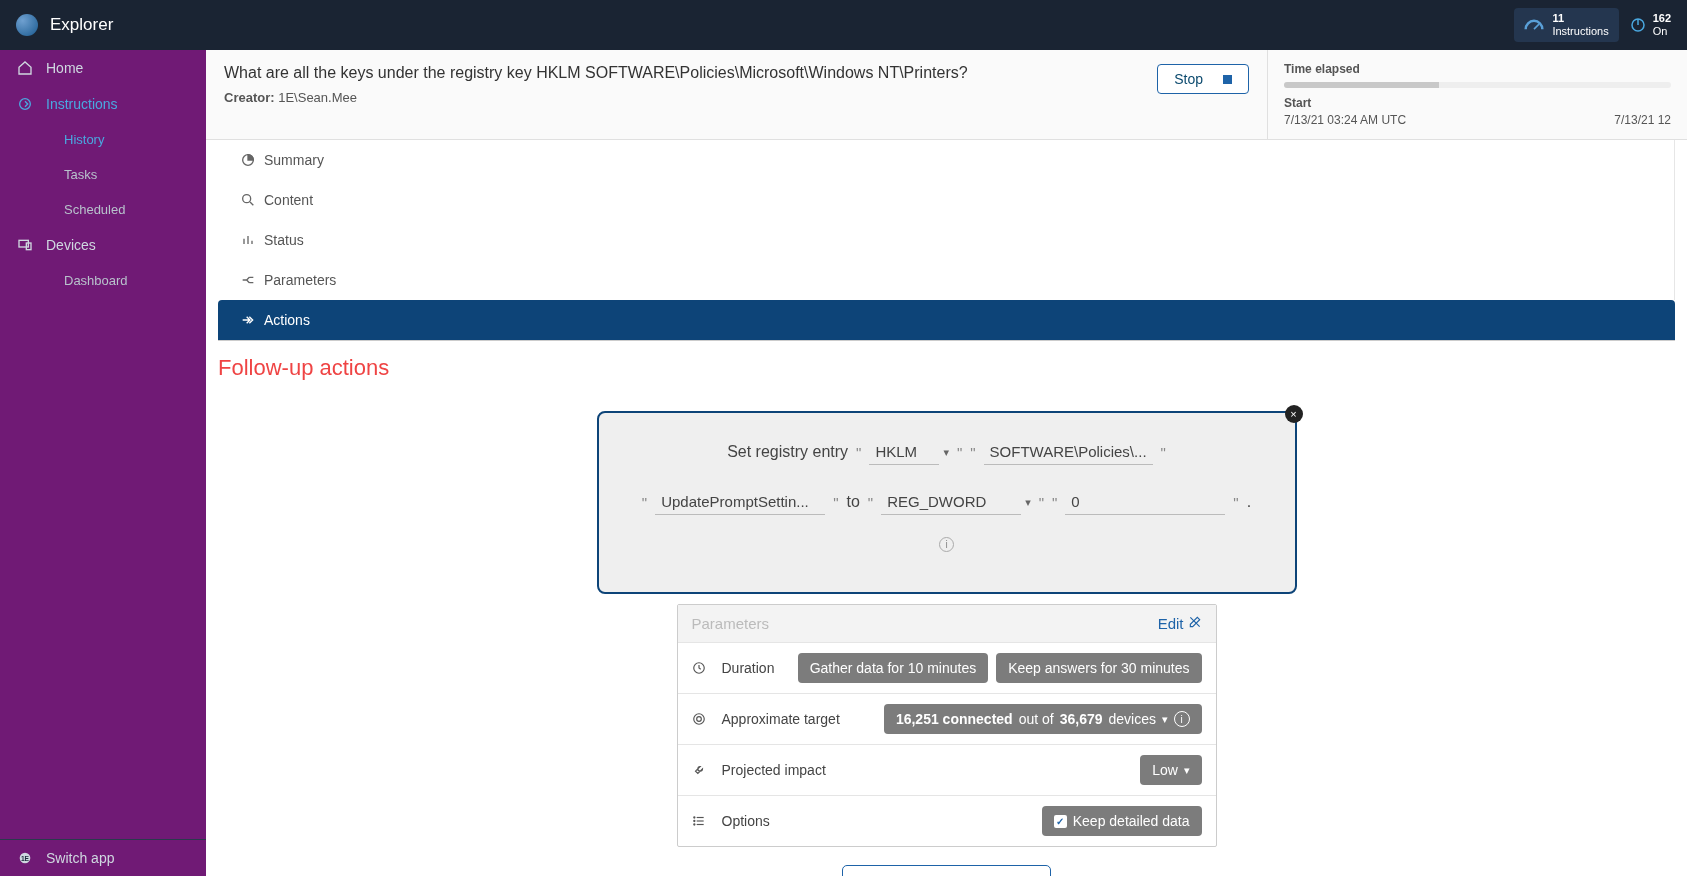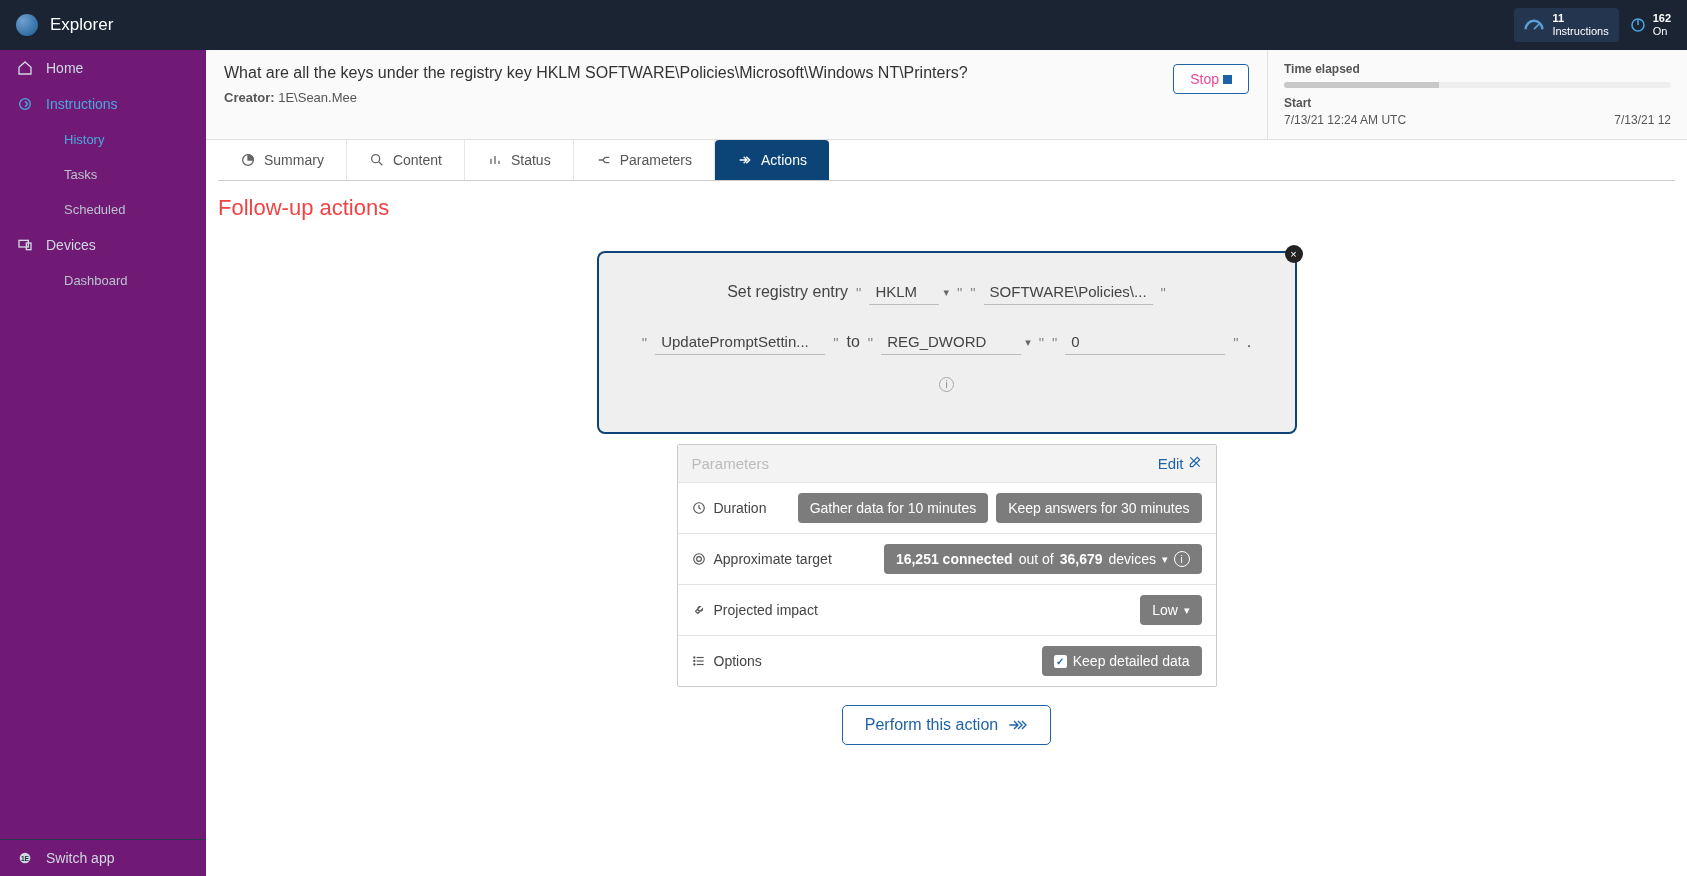--- a/index.html
+++ b/index.html
@@ -17,51 +17,51 @@
 .side-item .icon-slot { width: 18px; display: flex; justify-content: center; }
 .side-item.sub { padding-left: 64px; font-size: 13px; color: #b8c2cc; }
 .side-item.active { color: #4aa8e0; }
 .sidebar .bottom { margin-top: auto; border-top: 1px solid #2a3a4c; }
 .main { flex: 1; background: #fff; overflow: auto; position: relative; }
 .header-area { display: flex; border-bottom: 1px solid #e0e0e0; background: #fafafa; }
 .header-left { flex: 1; padding: 14px 18px 20px 18px; }
 .question { font-size: 16px; color: #333; margin-bottom: 8px; }
 .creator { font-size: 13px; color: #555; }
 .creator .lbl { font-weight: 600; }
-.stop-btn { border: 1.5px solid #1e63a8; color: #ec4899; background: #fff; border-radius: 4px; padding: 6px 16px; font-size: 14px; cursor: pointer; display: inline-flex; align-items: center; gap: 4px; margin-left: 20px; }
+.stop-btn { border: 1.5px solid #1e63a8; color: #0c4a6e; background: #fff; border-radius: 4px; padding: 6px 16px; font-size: 14px; cursor: pointer; display: inline-flex; align-items: center; gap: 20px; margin-left: 20px; }
 .stop-btn .sq { width: 9px; height: 9px; background: #1e63a8; }
 .header-right { width: 420px; border-left: 1px solid #e0e0e0; padding: 12px 16px; font-size: 12px; color: #555; }
 .elapsed-label { font-weight: 600; margin-bottom: 6px; }
 .progress-bar { height: 6px; background: #eee; border-radius: 3px; width: 100%; margin-bottom: 8px; position: relative; overflow: hidden; }
 .progress-bar .fill { height: 100%; width: 40%; background: #c8c8c8; }
 .time-row { display: flex; justify-content: space-between; }
 .time-col .tl { font-weight: 600; font-size: 12px; margin-bottom: 3px; }
 .time-col .tv { font-size: 12px; }
 .time-col.right { text-align: right; }
-.tabs { display: flex; border-bottom: 1px solid #ccc; margin: 0 12px; }
+.tabs { display: flex; border-bottom: 1px solid #ccc; margin: 0 12px; flex-direction: column; }
 .tab { display: flex; align-items: center; gap: 8px; padding: 12px 22px; font-size: 14px; color: #555; border-right: 1px solid #e6e6e6; cursor: pointer; }
 .tab.active { background: #0d4478; color: #fff; border-right: none; border-top-left-radius: 4px; border-top-right-radius: 4px; }
 .tab .ticon { width: 16px; height: 16px; display: inline-flex; }
 .content-area { padding: 14px 12px 40px 12px; }
 .section-title { font-size: 22px; color: #ef4444; margin-bottom: 30px; }
 .action-box { position: relative; border: 2px solid #0d4478; border-radius: 8px; background: #efefef; padding: 26px 34px 40px 34px; margin: 0 auto; width: 700px; max-width: 100%; }
 .action-box .close-x { position: absolute; top: -8px; right: -8px; width: 18px; height: 18px; background: #222; color: #fff; border-radius: 50%; display: flex; align-items: center; justify-content: center; font-size: 11px; cursor: pointer; }
 .action-sentence { display: flex; flex-wrap: wrap; align-items: center; gap: 8px; justify-content: center; color: #444; font-size: 16px; }
 .action-sentence .txtseg { white-space: nowrap; }
 .quote { color: #888; font-size: 15px; }
 .fld { border: none; border-bottom: 1px solid #bbb; background: transparent; padding: 4px 6px; font-size: 15px; min-width: 80px; }
 .dd { display: inline-flex; align-items: center; gap: 4px; }
 .chev { font-size: 11px; color: #666; }
 .info-i { width: 15px; height: 15px; border: 1px solid #aaa; border-radius: 50%; display: inline-flex; align-items: center; justify-content: center; font-size: 10px; color: #888; margin-top: 12px; }
 .params-panel { border: 1px solid #ccc; border-radius: 2px; width: 540px; margin: 10px auto 0 auto; background: #fff; }
 .params-head { display: flex; justify-content: space-between; align-items: center; padding: 10px 14px; background: #f3f3f3; }
 .params-head .ptitle { color: #bbb; font-size: 15px; }
 .params-head .edit { color: #1e63a8; font-size: 15px; cursor: pointer; display: inline-flex; align-items: flex-start; gap: 4px; }
 .param-row { display: flex; justify-content: space-between; align-items: center; padding: 10px 14px; border-top: 1px solid #e5e5e5; }
-.param-row .plabel { display: flex; align-items: center; gap: 8px; color: #444; font-size: 14px; }
+.param-row .plabel { display: flex; align-items: center; gap: 16px; color: #444; font-size: 14px; }
 .param-row .pvalue { display: flex; align-items: center; gap: 8px; }
 .chip { background: #7c7c7c; color: #fff; border-radius: 4px; padding: 7px 12px; font-size: 14px; cursor: pointer; display: inline-flex; align-items: center; gap: 6px; }
 .chip .chk { width: 13px; height: 13px; background: #fff; border-radius: 2px; display: inline-flex; align-items: center; justify-content: center; color: #1e63a8; font-size: 10px; font-weight: bold; }
 .chip .bold { font-weight: 600; }
 .perform-btn { border: 1.5px solid #1e63a8; color: #1e63a8; background: #fff; border-radius: 5px; padding: 10px 22px; font-size: 16px; margin: 18px auto 0 auto; display: flex; align-items: center; gap: 10px; cursor: pointer; }
 svg { display: block; }
 </style>
 </head>
 <body>
 
@@ -164,21 +164,21 @@
         </div>
       </div>
       <div class="header-right">
         <div class="elapsed-label">Time elapsed</div>
         <div class="progress-bar">
             <div class="fill"></div>
           </div>
         <div class="time-row">
           <div class="time-col">
             <div class="tl">Start</div>
-            <div class="tv">7/13/21 12:24 AM UTC</div>
+            <div class="tv">7/13/21 03:24 AM UTC</div>
           </div>
           <div class="time-col right">
             <div class="tl">&nbsp;</div>
             <div class="tv">7/13/21 12</div>
           </div>
         </div>
       </div>
     </div>
 
     <div class="tabs">

